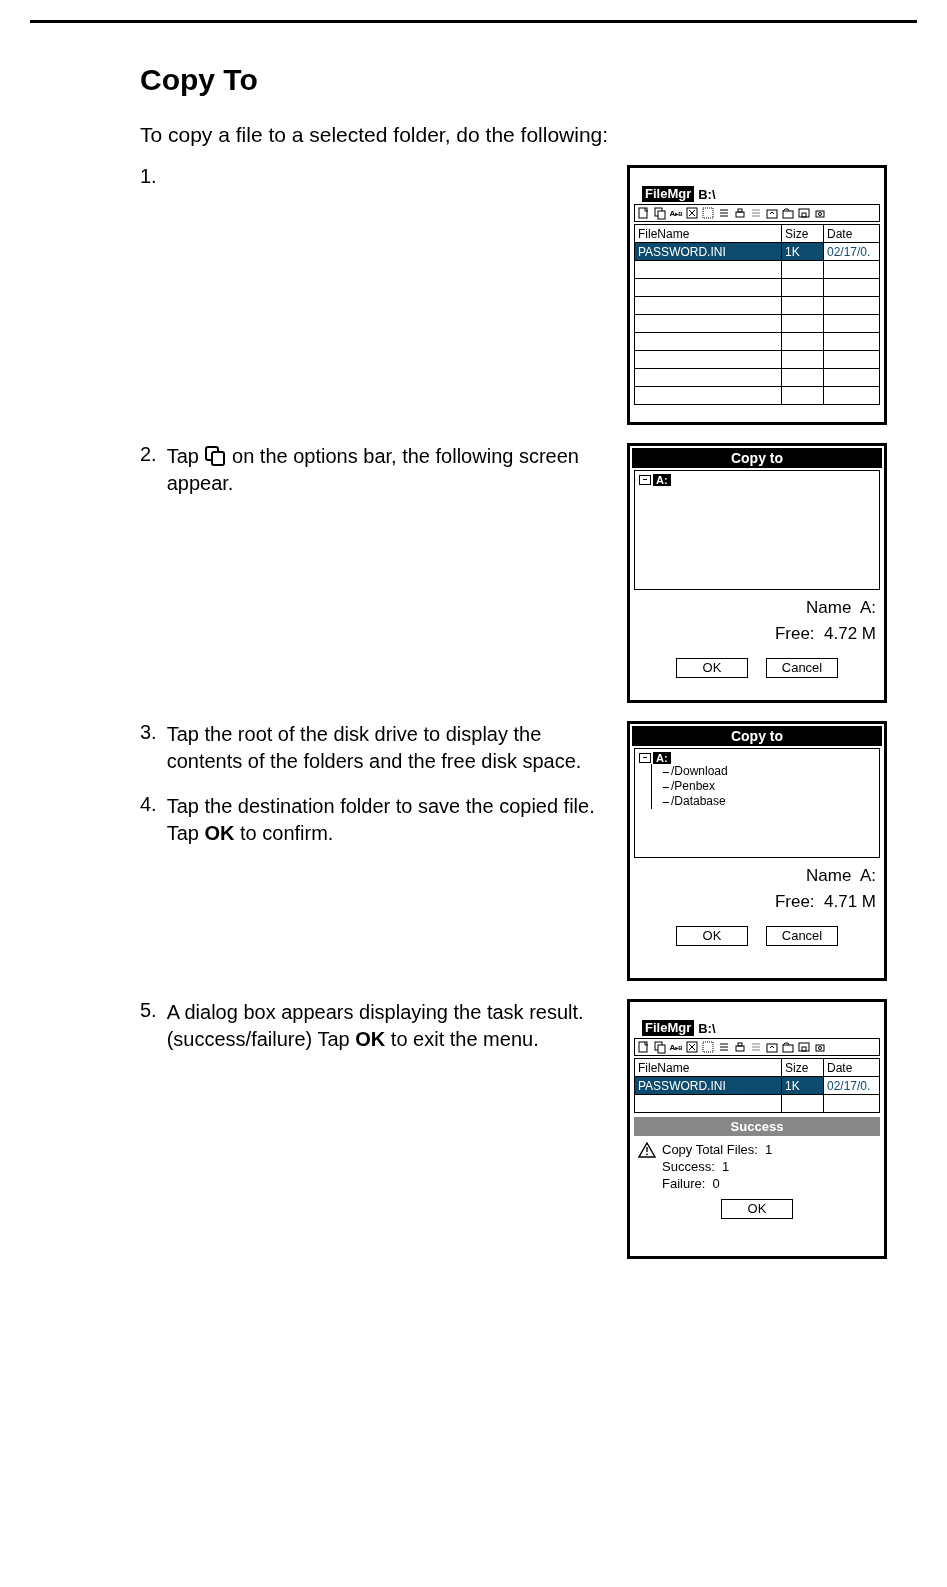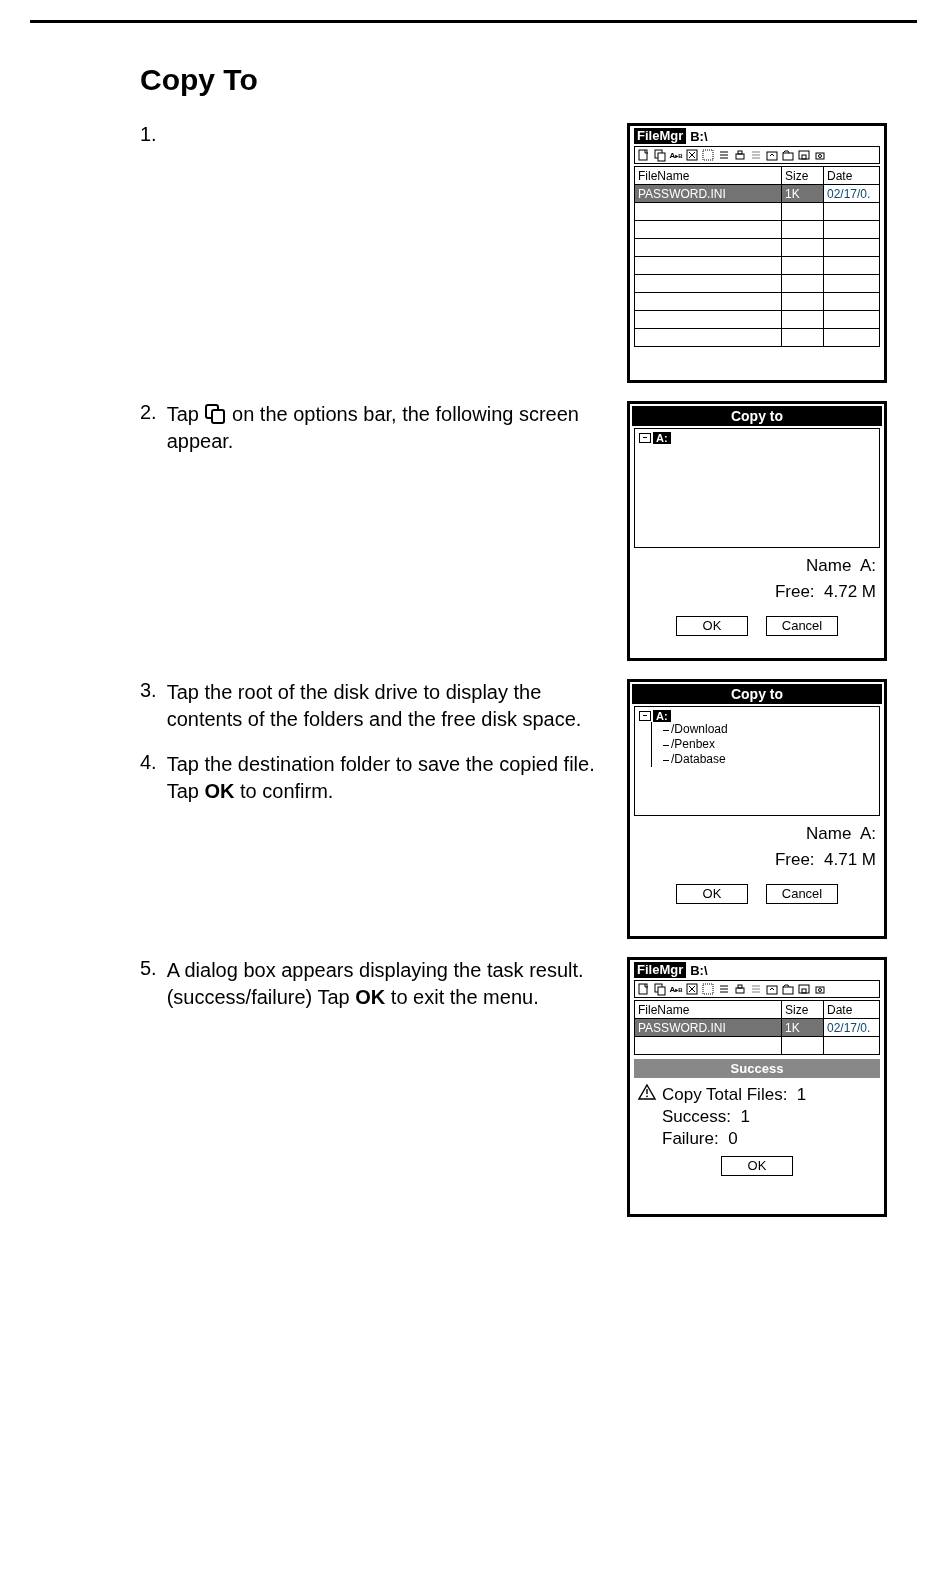--- a/index.html
+++ b/index.html
@@ -34,23 +34,24 @@
   .shot {
     border: 3px solid #000;
     width: 260px;
     flex: 0 0 260px;
     background: #fff;
     font-family: Arial, sans-serif;
   }
   .titlebar {
     display: flex;
     align-items: center;
-    padding: 2px 4px;
+    padding: 2px 12px;
     font-size: 13px;
     font-weight: 700;
+    margin-top: 16px;
   }
   .titlebar .app {
     background:#000; color:#fff; padding:0 3px 1px 3px; font-weight:800;
   }
   .titlebar .path { color:#000; padding-left:4px; }
   .toolbar {
     border: 1px solid #000;
     margin: 0 4px 2px 4px;
     height: 18px;
     display:flex;
@@ -64,21 +65,21 @@
   .filetable th, .filetable td {
     border: 1px solid #000;
     font-size: 12px;
     padding: 1px 3px;
     text-align: left;
     height: 18px;
     overflow:hidden;
     white-space:nowrap;
   }
   .filetable th { font-weight: 400; }
-  .row-sel td { background:#737373; color:#fff; }
+  .row-sel td { background:#0c4a6e; color:#fff; }
   .row-sel td.col-date { background:#fff; color:#0c4a6e; }
   col.c-size { width: 42px; }
   col.c-date { width: 56px; }
 
   
   .dlg-header {
     background:#000; color:#fff; text-align:center;
     font-size:14px; font-weight:700; padding:2px 0;
     margin:2px;
   }
@@ -104,21 +105,21 @@
   .btn {
     border:1px solid #000; font-size:13px; padding:0 14px; min-width:72px;
     text-align:center; background:#fff; height:20px; line-height:18px;
   }
 
   .finish-bar {
     background:#888; color:#fff; text-align:center;
     font-size:13px; font-weight:700; padding:2px 0; margin:0 4px;
   }
   .result {
-    margin:6px 8px 4px 8px; font-size:17px;
+    margin:6px 8px 4px 8px; font-size:13px;
     display:flex; gap:6px;
   }
   .result .warn {
     width:18px; height:16px; flex:0 0 18px;
   }
   .result .lines div { line-height:1.3; }
 
   
   .step { display:flex; align-items:flex-start; gap:16px; margin-bottom:18px; }
   .step .left { flex:1; display:flex; gap:10px; }
@@ -127,20 +128,21 @@
   .sideshots { flex:0 0 260px; display:flex; flex-direction:column; gap:14px; }
 </style>
 </head>
 <body>
 
 <div class="toprule"></div>
 
 <div class="page">
 
   <h1>Copy To</h1>
+  <p class="intro">To copy a file to a selected folder, do the following:</p>
 
   <div class="step">
     <div class="left">
       <div class="num">1.</div>
     </div>
     <div class="sideshots">
       <div class="shot">
         <div class="titlebar">
           <span class="app">FileMgr</span>
           <span class="path">B:\</span>

